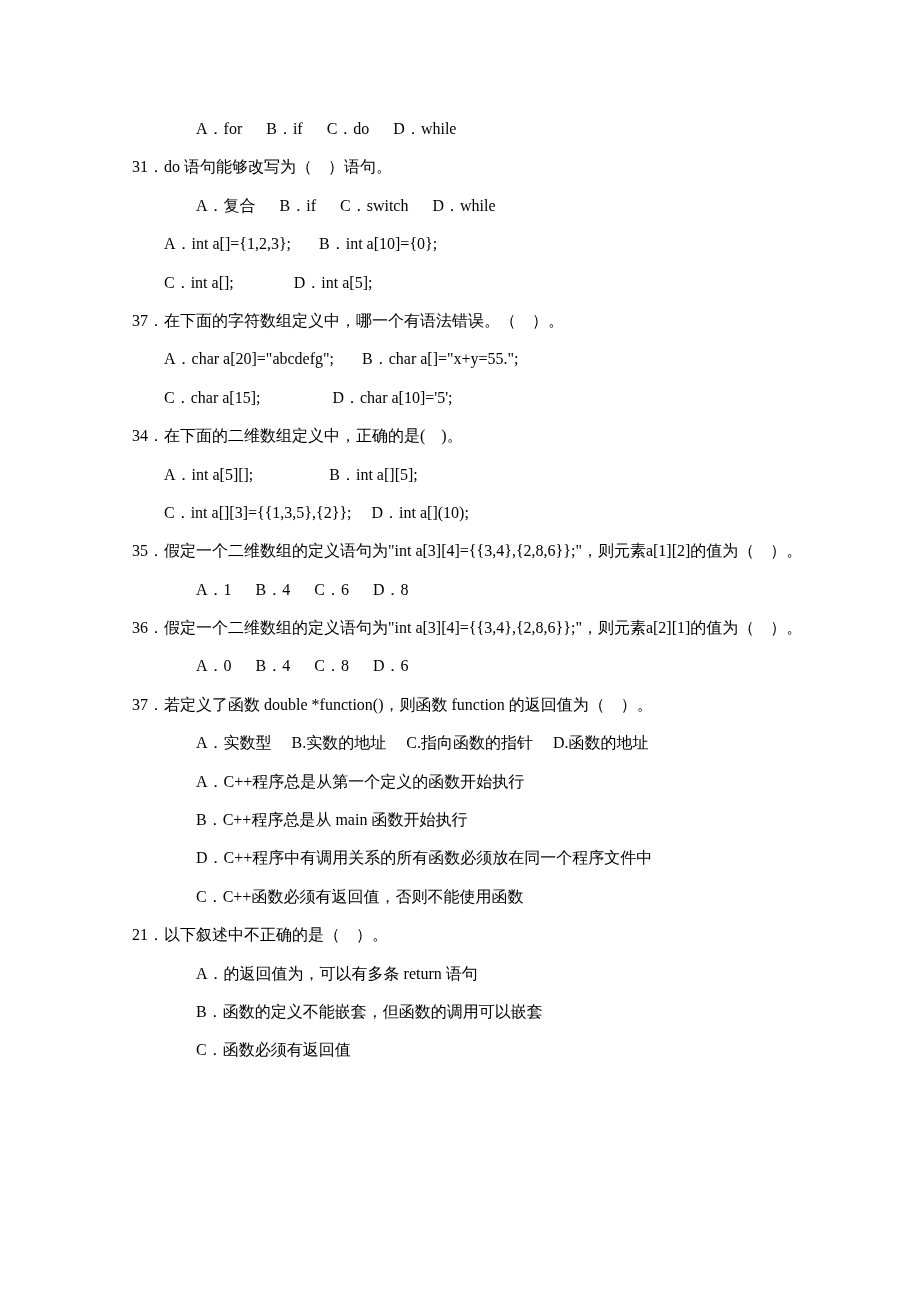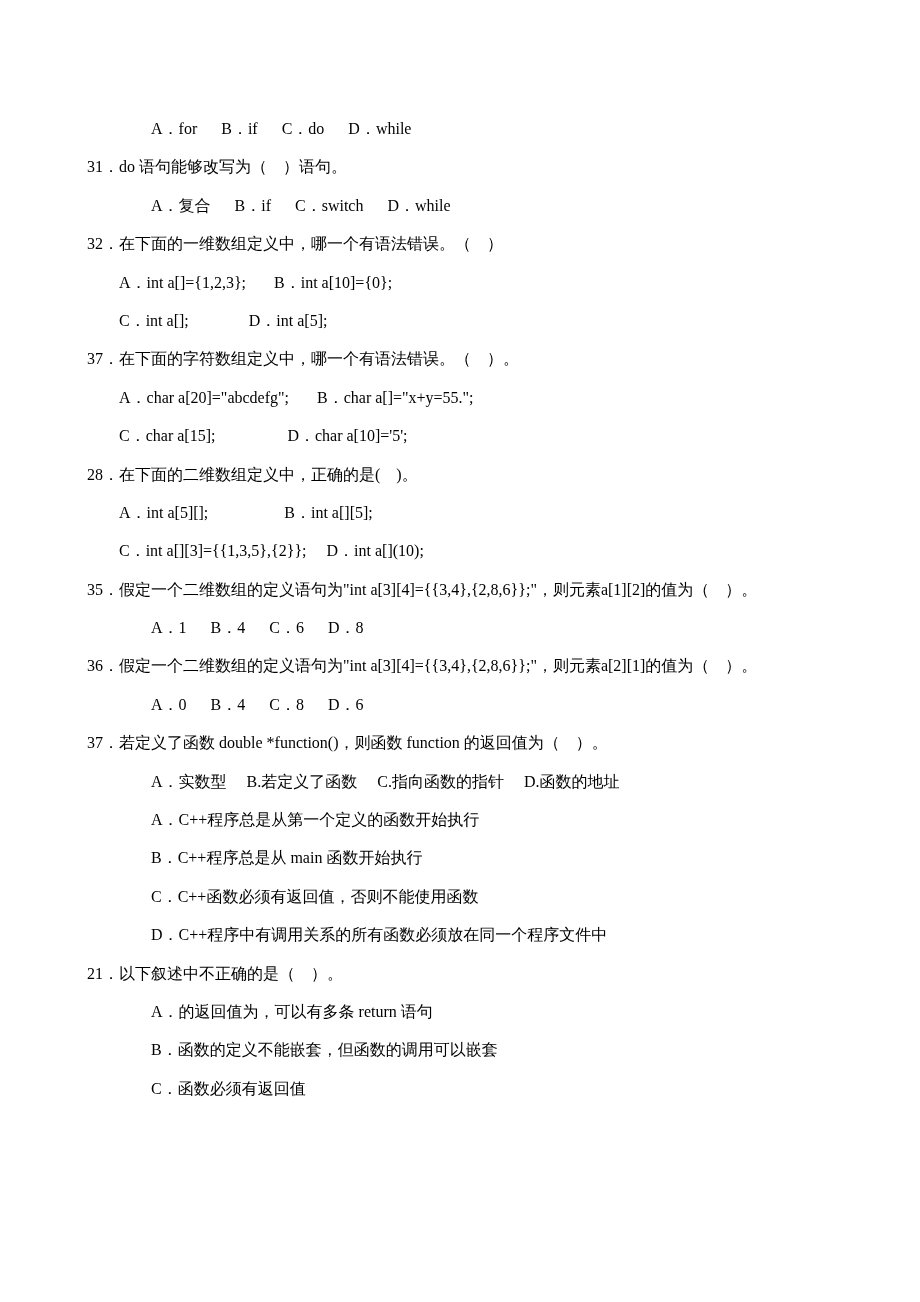--- a/index.html
+++ b/index.html
@@ -6,53 +6,52 @@
       background: #ffffff;
       margin: 0;
       padding: 0;
       font-family: "SimSun", "宋体", serif;
       font-size: 16px;
       color: #000000;
       line-height: 2.4;
       width: 920px;
     }
     .page {
-      padding: 110px 100px 100px 55px;
+      padding: 110px 100px 100px 100px;
     }
     .line {
       margin: 0;
       white-space: pre-wrap;
     }
     .indent1 { padding-left: 2em; }
     .indent2 { padding-left: 4em; }
     .indent3 { padding-left: 6em; }
   </style>
 </head>
 <body>
 
 <div class="page">
   <p class="line indent3">A．for      B．if      C．do      D．while</p>
   <p class="line indent1">31．do 语句能够改写为（    ）语句。</p>
   <p class="line indent3">A．复合      B．if      C．switch      D．while</p>
-  <p class="line indent1">32．在下面的一维数组定义中，哪一个有语法错误。（    ）</p>
   <p class="line indent2">A．int a[]={1,2,3};       B．int a[10]={0};</p>
   <p class="line indent2">C．int a[];               D．int a[5];</p>
   <p class="line indent1">37．在下面的字符数组定义中，哪一个有语法错误。（    ）。</p>
   <p class="line indent2">A．char a[20]="abcdefg";       B．char a[]="x+y=55.";</p>
   <p class="line indent2">C．char a[15];                  D．char a[10]='5';</p>
-  <p class="line indent1">28．在下面的二维数组定义中，正确的是(    )。</p>
+  <p class="line indent1">34．在下面的二维数组定义中，正确的是(    )。</p>
   <p class="line indent2">A．int a[5][];                   B．int a[][5];</p>
   <p class="line indent2">C．int a[][3]={{1,3,5},{2}};     D．int a[](10);</p>
   <p class="line indent1">35．假定一个二维数组的定义语句为"int a[3][4]={{3,4},{2,8,6}};"，则元素a[1][2]的值为（    ）。</p>
   <p class="line indent3">A．1      B．4      C．6      D．8</p>
   <p class="line indent1">36．假定一个二维数组的定义语句为"int a[3][4]={{3,4},{2,8,6}};"，则元素a[2][1]的值为（    ）。</p>
   <p class="line indent3">A．0      B．4      C．8      D．6</p>
   <p class="line indent1">37．若定义了函数 double *function()，则函数 function 的返回值为（    ）。</p>
-  <p class="line indent3">A．实数型     B.若定义了函数     C.指向函数的指针     D.函数的地址</p>
+  <p class="line indent3">A．实数型     B.实数的地址     C.指向函数的指针     D.函数的地址</p>
   <p class="line indent3">A．C++程序总是从第一个定义的函数开始执行</p>
   <p class="line indent3">B．C++程序总是从 main 函数开始执行</p>
+  <p class="line indent3">D．C++程序中有调用关系的所有函数必须放在同一个程序文件中</p>
   <p class="line indent3">C．C++函数必须有返回值，否则不能使用函数</p>
-  <p class="line indent3">D．C++程序中有调用关系的所有函数必须放在同一个程序文件中</p>
   <p class="line indent1">21．以下叙述中不正确的是（    ）。</p>
   <p class="line indent3">A．的返回值为，可以有多条 return 语句</p>
   <p class="line indent3">B．函数的定义不能嵌套，但函数的调用可以嵌套</p>
   <p class="line indent3">C．函数必须有返回值</p>
 </div>
 
 </body></html>

